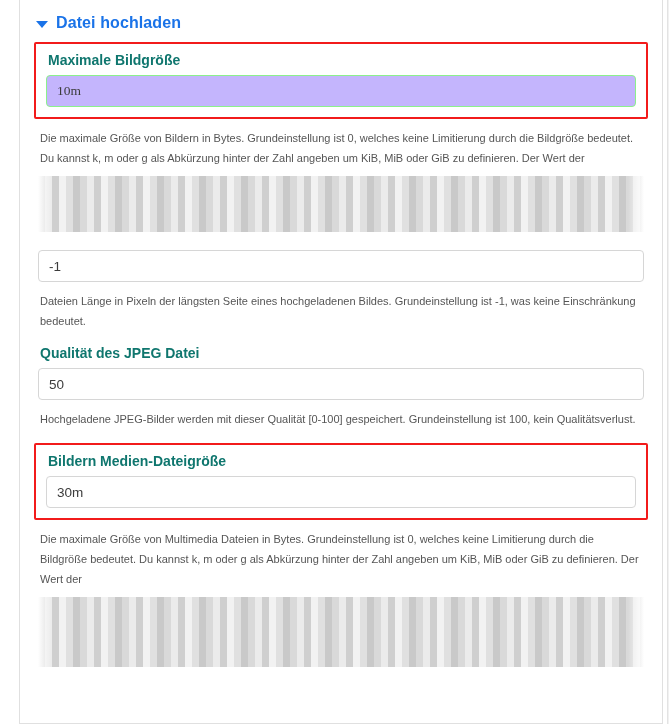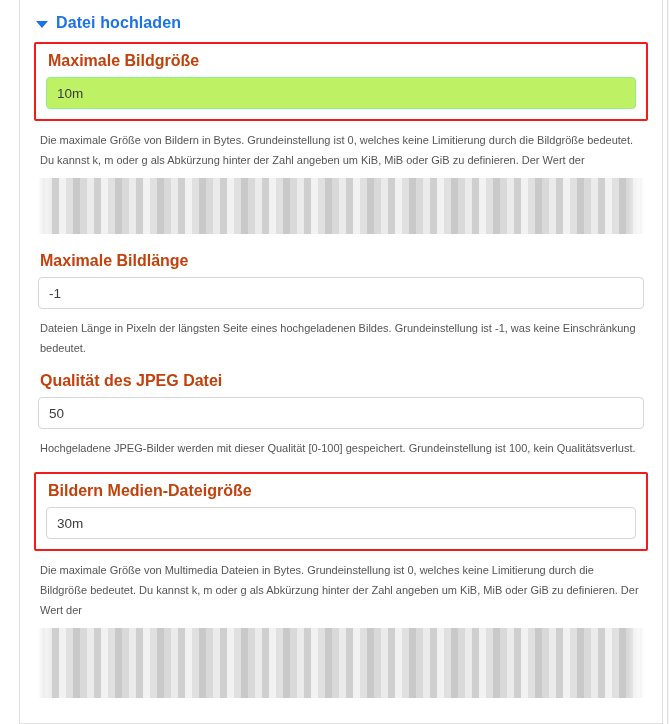--- a/index.html
+++ b/index.html
@@ -78,43 +78,44 @@
     font-size: 16px;
     font-weight: bold;
     letter-spacing: 0.1px;
   }
 
   .content {
     padding: 0 18px;
   }
 
   .field-label {
-    font-size: 16px;
+    font-size: 14px;
     font-weight: bold;
-    color: #c2410c;
+    color: #0f766e;
     margin: 0 0 7px 2px;
   }
 
   .text-input {
     display: block;
     width: 100%;
     box-sizing: border-box;
     height: 32px;
     padding: 5px 10px;
     font-family: "Liberation Sans", sans-serif;
     font-size: 13.5px;
     color: #3c3c3c;
     background: #ffffff;
     border: 1px solid #d6d6d6;
     border-radius: 4px;
     outline: none;
   }
   .text-input.highlight {
-    background: #bef264;
+    background: #c4b5fd;
     border-color: #8cf08c;
+    font-family: Liberation Serif, serif;
   }
 
   .help-text {
     font-size: 11px;
     line-height: 20px;
     color: #555555;
     margin: 9px 2px 0 2px;
   }
 
   .highlight-box {
@@ -189,21 +190,20 @@
 
       <div class="help-text">Die maximale Größe von Bildern in Bytes. Grundeinstellung ist 0, welches keine Limitierung durch die Bildgröße bedeutet. Du kannst k, m oder g als Abkürzung hinter der Zahl angeben um KiB, MiB oder GiB zu definieren. Der Wert der</div>
 
       <div class="noise noise-1">
         <div class="noise-fade-left"></div>
         <div class="noise-fade-right"></div>
       </div>
 
       <div class="spacer-18"></div>
 
-      <div class="field-label">Maximale Bildlänge</div>
       <input class="text-input" type="text" value="-1" style="">
       <div class="help-text">Dateien Länge in Pixeln der längsten Seite eines hochgeladenen Bildes. Grundeinstellung ist -1, was keine Einschränkung bedeutet.</div>
 
       <div class="spacer-14"></div>
 
       <div class="field-label">Qualität des JPEG Datei</div>
       <input class="text-input" type="text" value="50" style="">
       <div class="help-text">Hochgeladene JPEG-Bilder werden mit dieser Qualität [0-100] gespeichert. Grundeinstellung ist 100, kein Qualitätsverlust.</div>
 
       <div class="spacer-14"></div>

